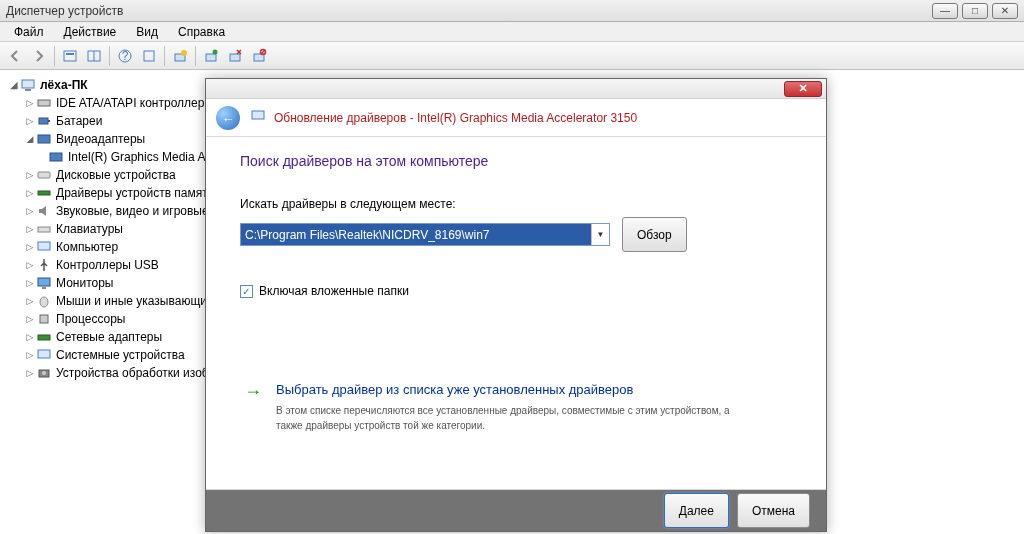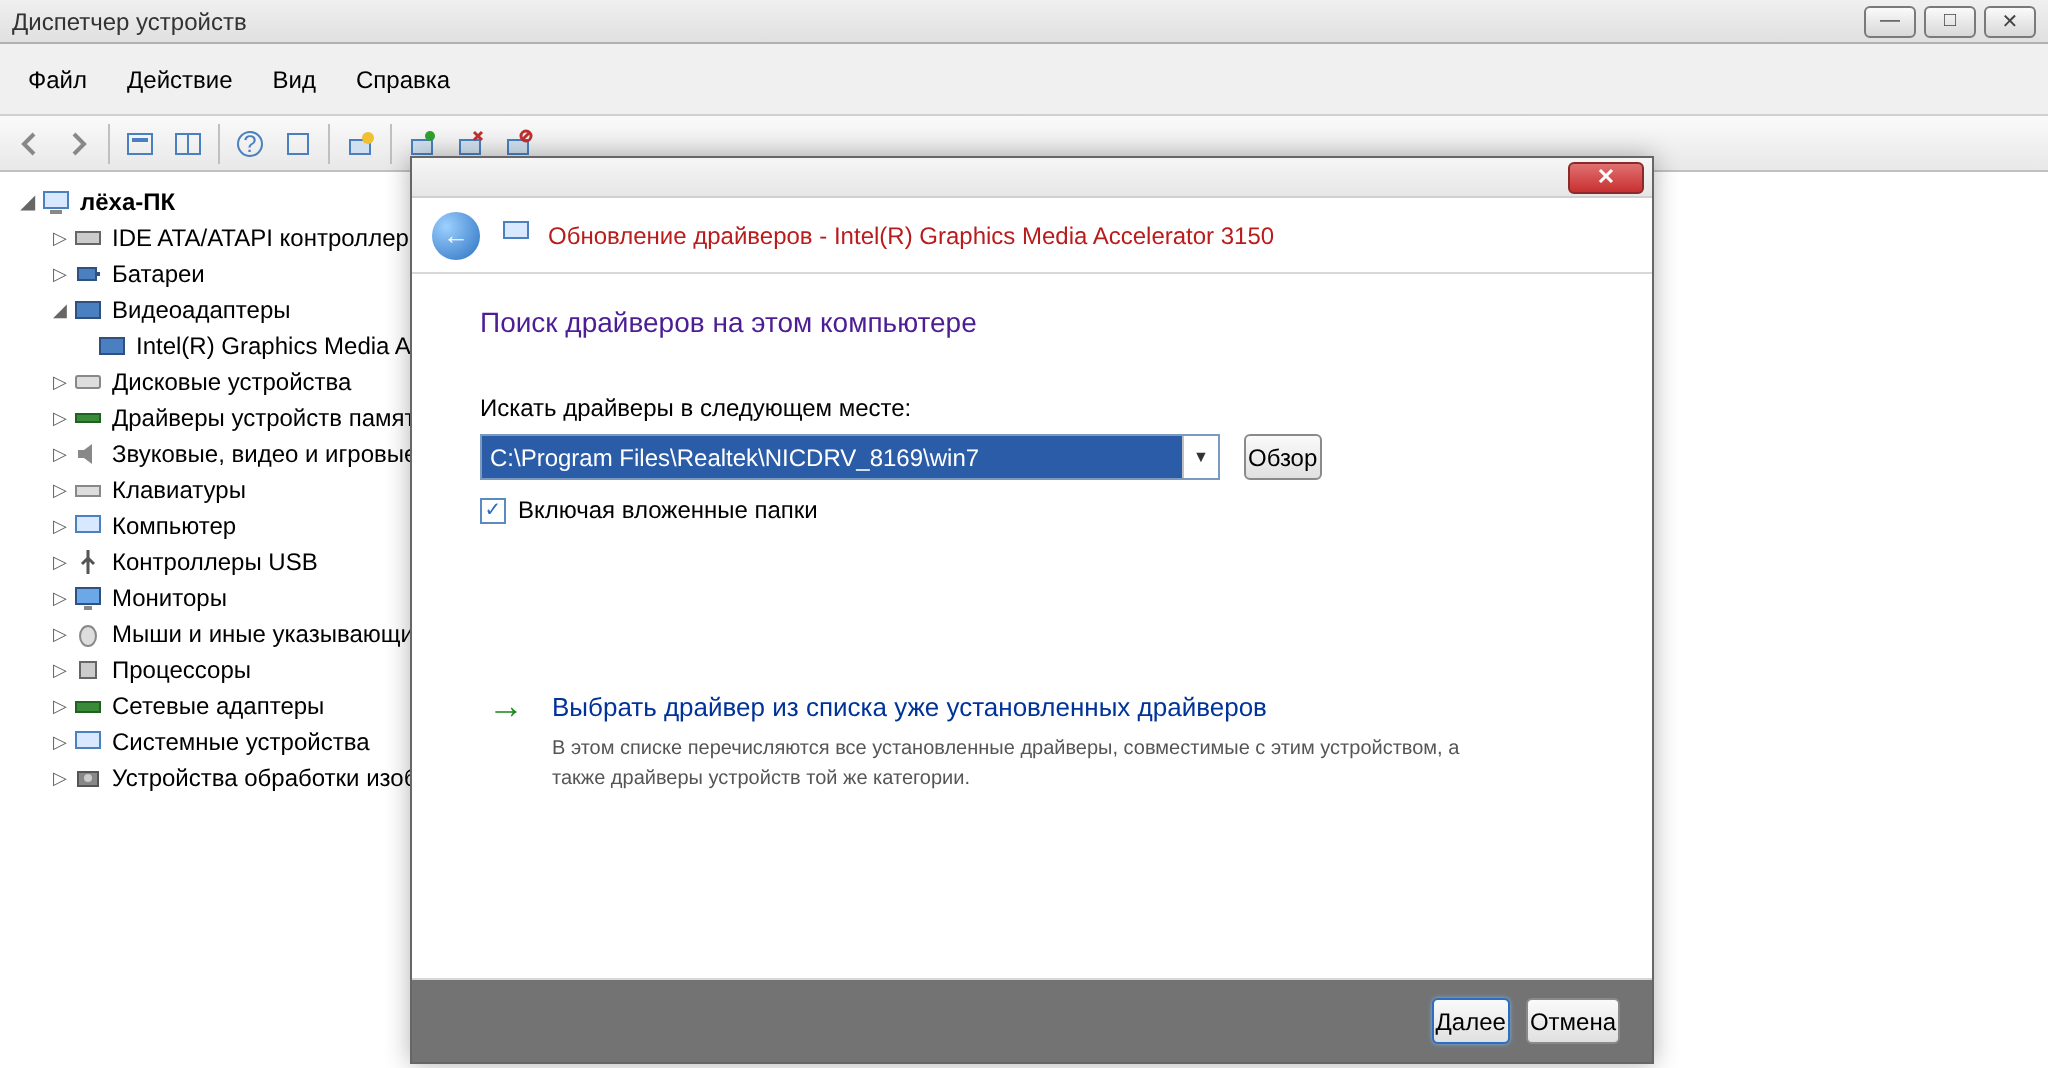--- a/index.html
+++ b/index.html
@@ -5,21 +5,21 @@
 * { box-sizing: border-box; margin: 0; padding: 0; font-family: "Segoe UI", Tahoma, sans-serif; font-size: 12px; }
 body { background: #fff; width: 1024px; height: 534px; overflow: hidden; position: relative; }
 
 
 .titlebar { height: 22px; background: linear-gradient(#f0f0f0,#e0e0e0); border-bottom: 1px solid #b0b0b0; display: flex; align-items: center; padding: 0 6px; color: #333; }
 .titlebar .title { flex: 1; }
 .win-btn-group { display: flex; gap: 4px; }
 .win-btn { width: 26px; height: 16px; border: 1px solid #7a7a7a; border-radius: 3px; background: linear-gradient(#fafafa,#d8d8d8); display: flex; align-items: center; justify-content: center; font-size: 10px; color: #444; cursor: pointer; }
 
 
-.menubar { height: 36px; background: #f0f0f0; display: flex; align-items: center; padding: 0 4px; border-bottom: 1px solid #d0d0d0; }
+.menubar { height: 20px; background: #f0f0f0; display: flex; align-items: center; padding: 0 4px; border-bottom: 1px solid #d0d0d0; }
 .menubar span { padding: 2px 10px; cursor: pointer; }
 
 
 .toolbar { height: 28px; background: linear-gradient(#fafafa,#e8e8e8); border-bottom: 1px solid #c0c0c0; display: flex; align-items: center; padding: 0 4px; gap: 2px; }
 .tool-btn { width: 22px; height: 22px; display: flex; align-items: center; justify-content: center; border: 1px solid transparent; border-radius: 2px; cursor: pointer; }
 .tool-sep { width: 1px; height: 20px; background: #c0c0c0; margin: 0 2px; }
 .tool-icon { width: 16px; height: 16px; }
 
 
 .tree { padding: 6px 0 0 8px; color: #000; line-height: 18px; user-select: none; }
@@ -36,25 +36,25 @@
 .dialog-titlebar { height: 20px; background: linear-gradient(#f6f6f6,#e6e6e6); border-bottom: 1px solid #d0d0d0; display: flex; justify-content: flex-end; align-items: center; padding-right: 4px; }
 .dialog-close { width: 38px; height: 16px; background: linear-gradient(#e07070,#c83030); border: 1px solid #8a2a2a; border-radius: 3px; display: flex; align-items: center; justify-content: center; color: #fff; font-size: 11px; font-weight: bold; cursor: pointer; }
 
 .dialog-header { height: 38px; border-bottom: 1px solid #d8d8d8; display: flex; align-items: center; padding: 0 10px; gap: 10px; }
 .back-btn { width: 24px; height: 24px; border-radius: 50%; background: radial-gradient(circle at 30% 30%, #9cd0ff, #2a70c0); display: flex; align-items: center; justify-content: center; color: #fff; font-size: 13px; cursor: pointer; }
 .dialog-header-title { display: flex; align-items: center; gap: 8px; color: #b91c1c; }
 
 .dialog-body { padding: 16px 34px 0 34px; }
 .section-title { color: #4c1d95; font-size: 14px; margin-bottom: 28px; }
 .field-label { margin-bottom: 6px; color: #000; }
-.path-row { display: flex; align-items: center; gap: 12px; margin-bottom: 8px; }
+.path-row { display: flex; align-items: center; gap: 12px; margin-bottom: 32px; }
 .path-combo { flex: 0 0 370px; height: 23px; border: 1px solid #7a9ac0; background: #fff; display: flex; align-items: center; position: relative; }
 .path-combo-text { flex: 1; background: #2a5ca8; color: #fff; padding: 2px 4px; height: 100%; display: flex; align-items: center; overflow: hidden; }
 .path-combo-arrow { width: 18px; height: 100%; border-left: 1px solid #c0c0c0; display: flex; align-items: center; justify-content: center; color: #333; font-size: 8px; cursor: pointer; }
-.browse-btn, .dlg-btn { height: 23px; padding: 0 1px; border: 1px solid #8a8a8a; border-radius: 3px; background: linear-gradient(#fafafa,#e0e0e0); cursor: pointer; display: inline-flex; align-items: center; justify-content: center; }
+.browse-btn, .dlg-btn { height: 35px; padding: 0 14px; border: 1px solid #8a8a8a; border-radius: 3px; background: linear-gradient(#fafafa,#e0e0e0); cursor: pointer; display: inline-flex; align-items: center; justify-content: center; }
 .dlg-btn.primary { border-color: #2a70c0; box-shadow: 0 0 2px #7ab0f0; }
 
 .checkbox-row { display: flex; align-items: center; gap: 6px; margin-bottom: 80px; }
 .chk { width: 13px; height: 13px; border: 1px solid #5a8ac0; background: #fff; display: flex; align-items: center; justify-content: center; font-size: 10px; color: #2a70c0; cursor: pointer; }
 
 .choose-driver { display: flex; gap: 14px; padding: 4px 0 0 4px; }
 .arrow-green { color: #1a8a1a; font-size: 18px; line-height: 14px; }
 .choose-title { color: #003399; font-size: 13px; margin-bottom: 6px; }
 .choose-desc { color: #555; font-size: 10px; line-height: 15px; max-width: 480px; }
 

